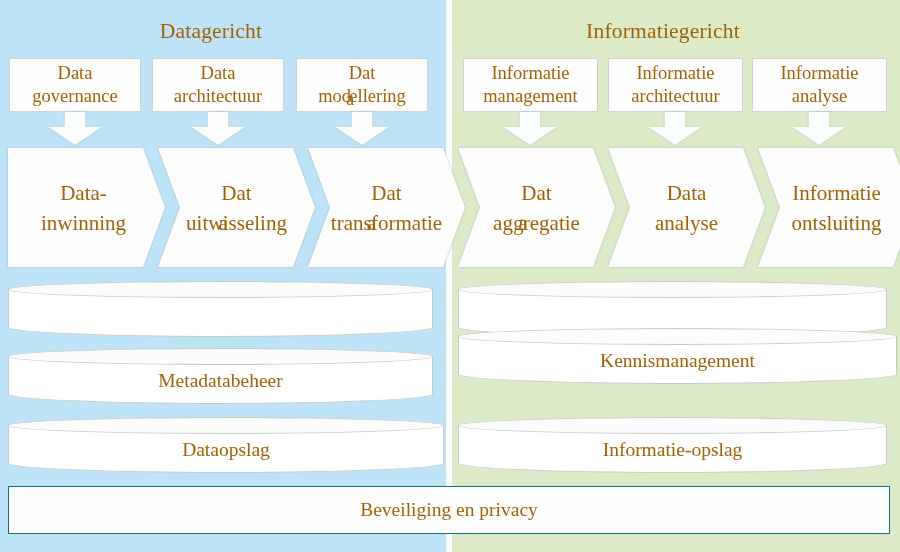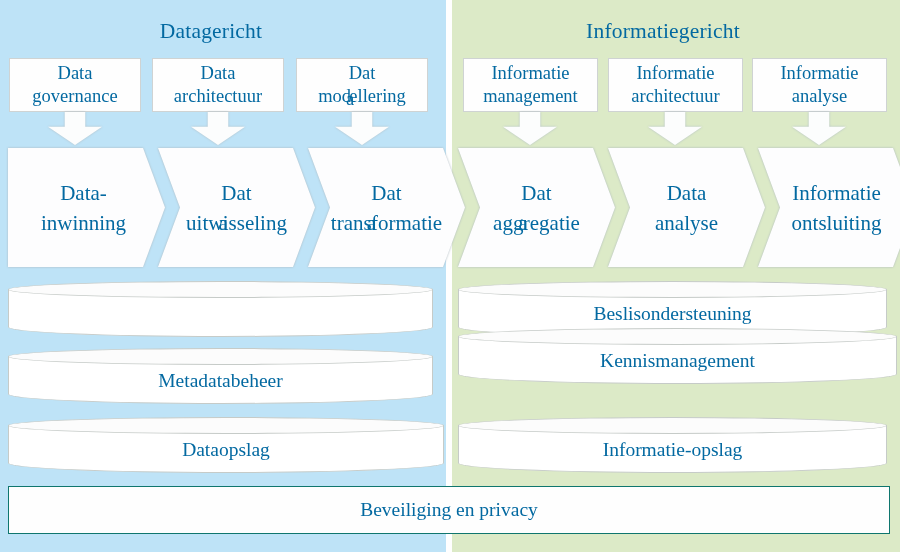--- a/index.html
+++ b/index.html
@@ -1,18 +1,18 @@
 <!DOCTYPE html>
 <html><head>
 <meta charset="utf-8">
 <style>
   html,body { margin:0; padding:0; background:#ffffff; }
   .stage {
     position:relative; width:900px; height:552px; overflow:hidden;
-    background:#ffffff; font-family:"Liberation Serif", serif; color:#0369a1;
+    background:#ffffff; font-family:"Liberation Serif", serif; color:#a16207;
   }
   .panel { position:absolute; top:0; height:552px; }
   .panel-left  { left:0;     width:446px; background:#bee3f7; }
   .panel-right { left:452px; width:448px; background:#dceac7; }
 
   .title { position:absolute; top:19px; font-size:21.5px; text-align:center; letter-spacing:.2px; }
   .title-left  { left:0;     width:422px; }
   .title-right { left:452px; width:422px; }
 
   .tbox {
@@ -159,21 +159,20 @@
   </div>
   <div class="cyl" style="left:8px;top:417px;width:436px;">
     <div class="cyl-body"></div>
     <div class="cyl-ellipse"></div>
     <div class="cyl-label">Dataopslag</div>
   </div>
 
   <div class="cyl" style="left:458px;top:281px;width:429px;">
     <div class="cyl-body"></div>
     <div class="cyl-ellipse"></div>
-    <div class="cyl-label">Beslisondersteuning</div>
   </div>
   <div class="cyl" style="left:458px;top:328px;width:439px;">
     <div class="cyl-body"></div>
     <div class="cyl-ellipse"></div>
     <div class="cyl-label">Kennismanagement</div>
   </div>
   <div class="cyl" style="left:458px;top:417px;width:429px;">
     <div class="cyl-body"></div>
     <div class="cyl-ellipse"></div>
     <div class="cyl-label">Informatie-opslag</div>

